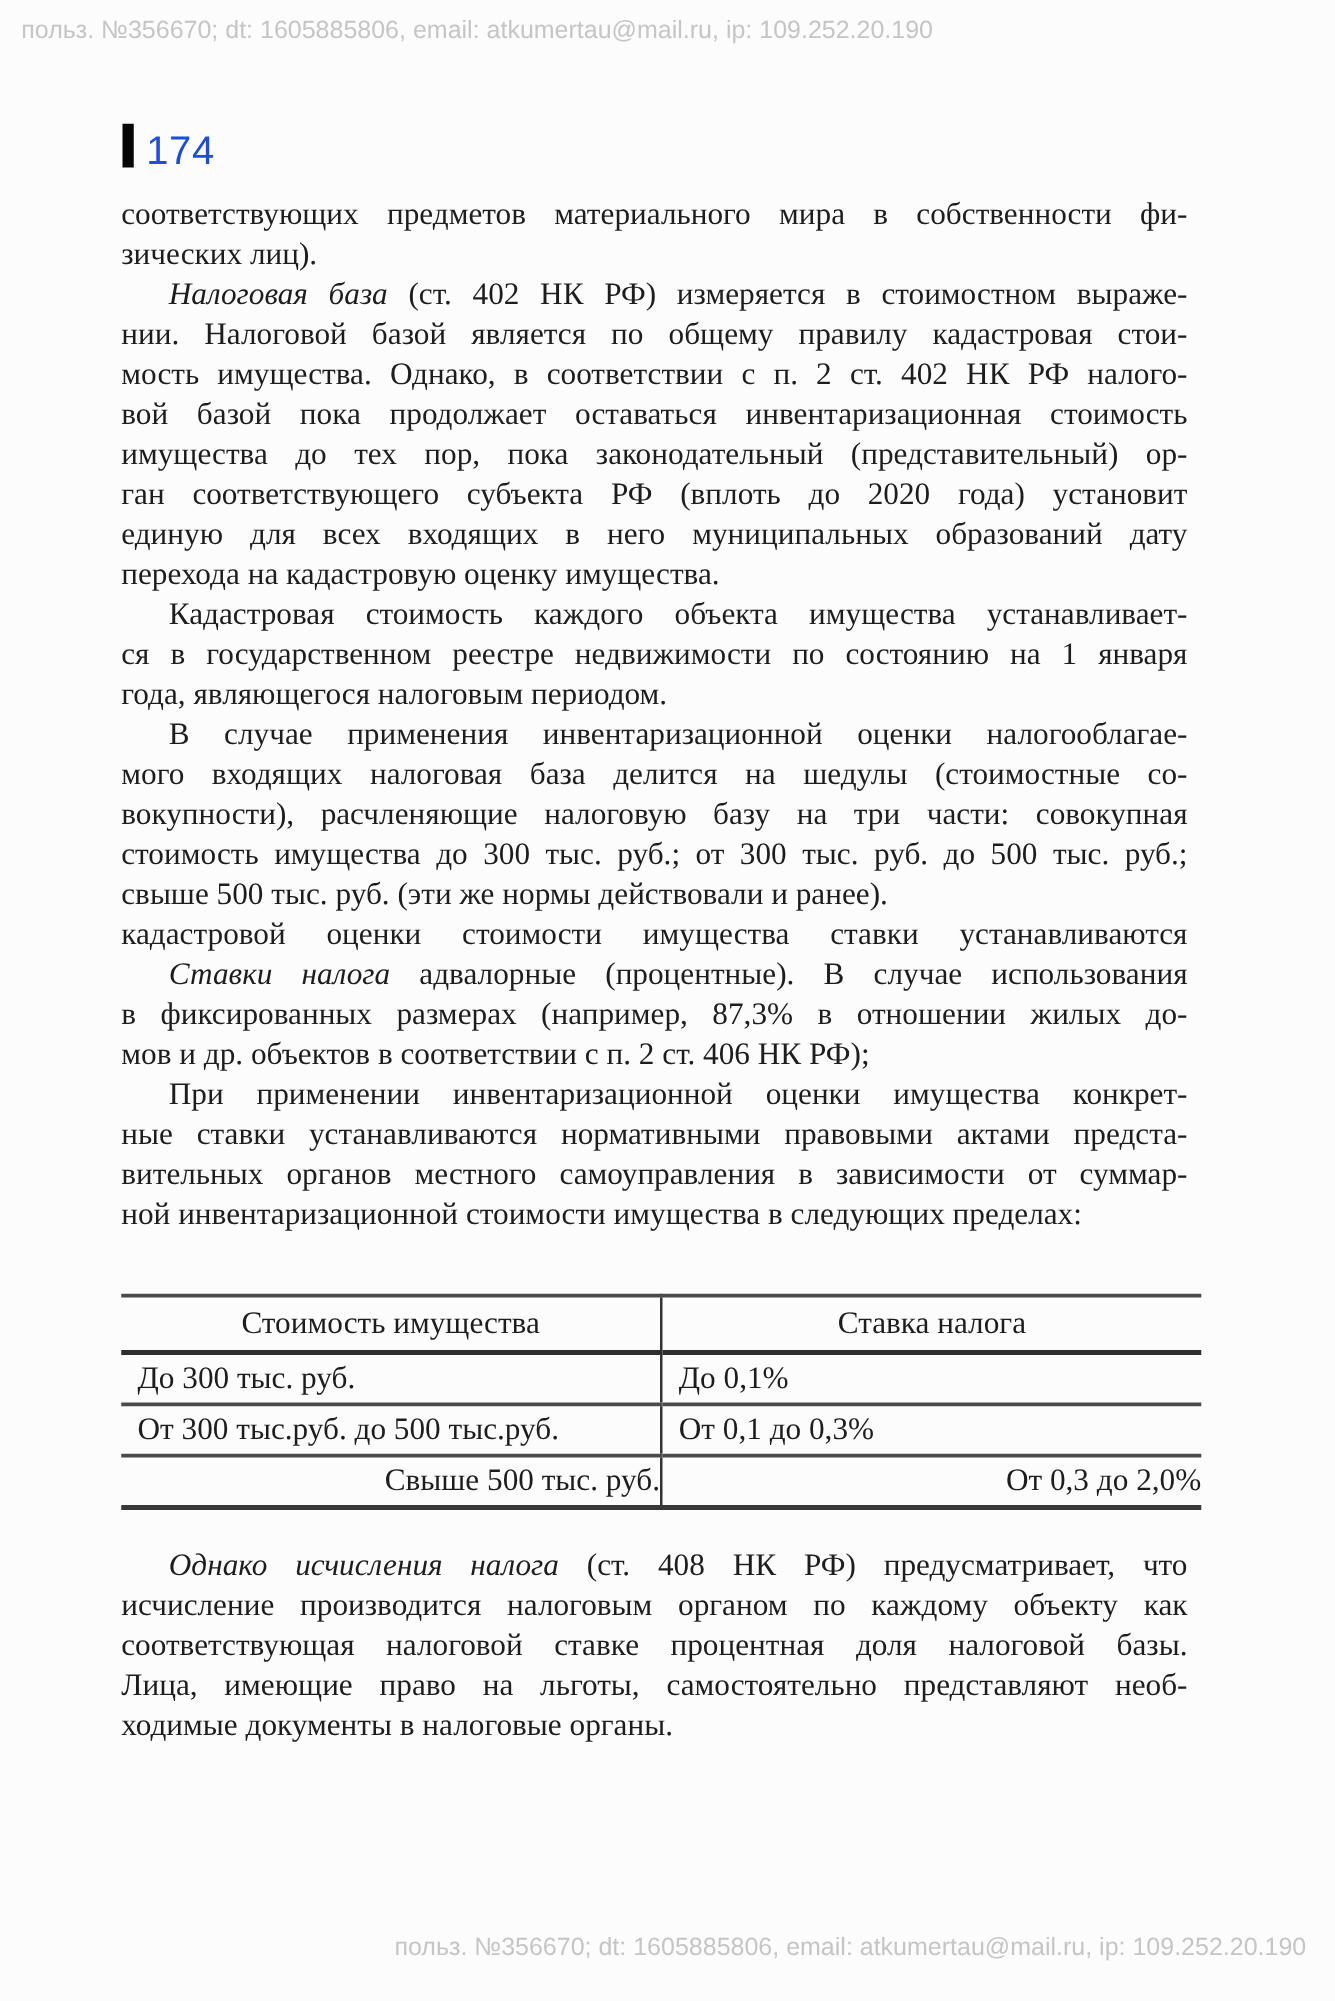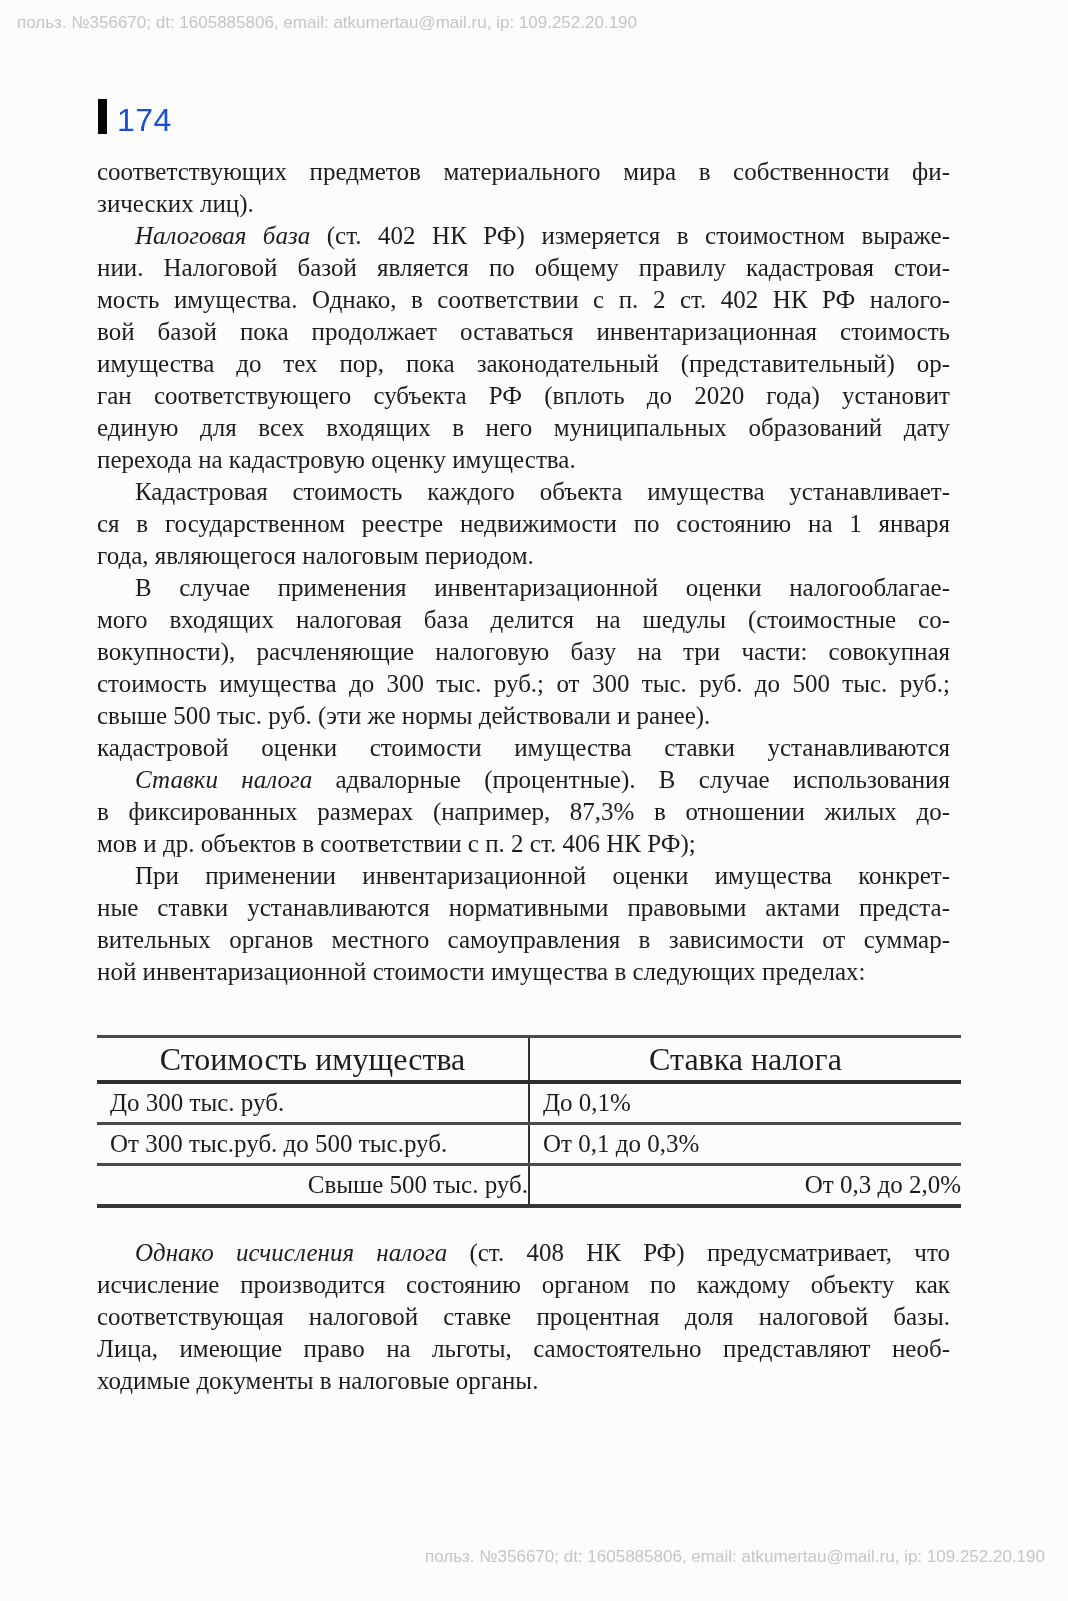--- a/index.html
+++ b/index.html
@@ -5,21 +5,21 @@
   html, body { margin:0; padding:0; background:#fcfcfc; }
   .page {
     position:relative; width:1068px; height:1601px;
     background:#fcfcfc; overflow:hidden;
     font-family:"Liberation Serif","DejaVu Serif",serif;
     color:#1d1d1d;
   }
   .watermark {
     position:absolute; white-space:nowrap;
     font-family:"Liberation Sans","DejaVu Sans",sans-serif;
-    font-size:17px; color:#c5c5c5; letter-spacing:0px;
+    font-size:20px; color:#c5c5c5; letter-spacing:0px;
   }
   .wm-top { left:17px; top:13px; }
   .wm-bottom { right:23px; top:1547px; }
   .pagenum-bar { position:absolute; left:98px; top:99px; width:9px; height:35px; background:#060606; }
   .pagenum {
     position:absolute; left:117px; top:102px;
     font-family:"Liberation Sans","DejaVu Sans",sans-serif;
     font-size:32px; font-weight:400; color:#1d4ed8; letter-spacing:0.5px;
   }
   .body-col { position:absolute; left:97px; top:156px; width:853px; }
@@ -31,21 +31,21 @@
   .line.indent { text-indent:38px; }
   .it { font-style:italic; }
 
   .taxtable {
     width:864px; border-collapse:collapse; table-layout:fixed;
     margin-top:47px; margin-bottom:29px;
     border-top:3px solid #4a4a4a;
     border-bottom:4px solid #383838;
   }
   .taxtable th {
-    font-weight:normal; font-size:32px; height:40px;
+    font-weight:normal; font-size:25px; height:40px;
     vertical-align:middle;
     border-bottom:4px solid #2e2e2e;
   }
   .taxtable td {
     font-size:25px; height:38px; padding:0 0 0 13px;
     vertical-align:middle; text-align:left;
     border-bottom:3px solid #4a4a4a;
   }
   .taxtable tr:last-child td { border-bottom:none;text-align:right; }
   .taxtable th.col-cost, .taxtable td.col-cost {
@@ -124,21 +124,21 @@
           <tr>
             <td class="col-cost">Свыше 500 тыс. руб.</td>
             <td class="col-rate">От 0,3 до 2,0%</td>
           </tr>
         </tbody>
     </table>
 
     <div id="paras-bottom">
         <div class="para">
           <div class="line indent"><span class="it">Однако исчисления налога</span> (ст. 408 НК РФ) предусматривает, что</div>
-          <div class="line">исчисление производится состоянию органом по каждому объекту как</div>
+          <div class="line">исчисление производится налоговым органом по каждому объекту как</div>
           <div class="line">соответствующая налоговой ставке процентная доля налоговой базы.</div>
           <div class="line">Лица, имеющие право на льготы, самостоятельно представляют необ-</div>
           <div class="line last">ходимые документы в налоговые органы.</div>
         </div>
       </div>
 
   </div>
 
   <div class="watermark wm-bottom">польз. №356670; dt: 1605885806, email: atkumertau@mail.ru, ip: 109.252.20.190</div>
 

